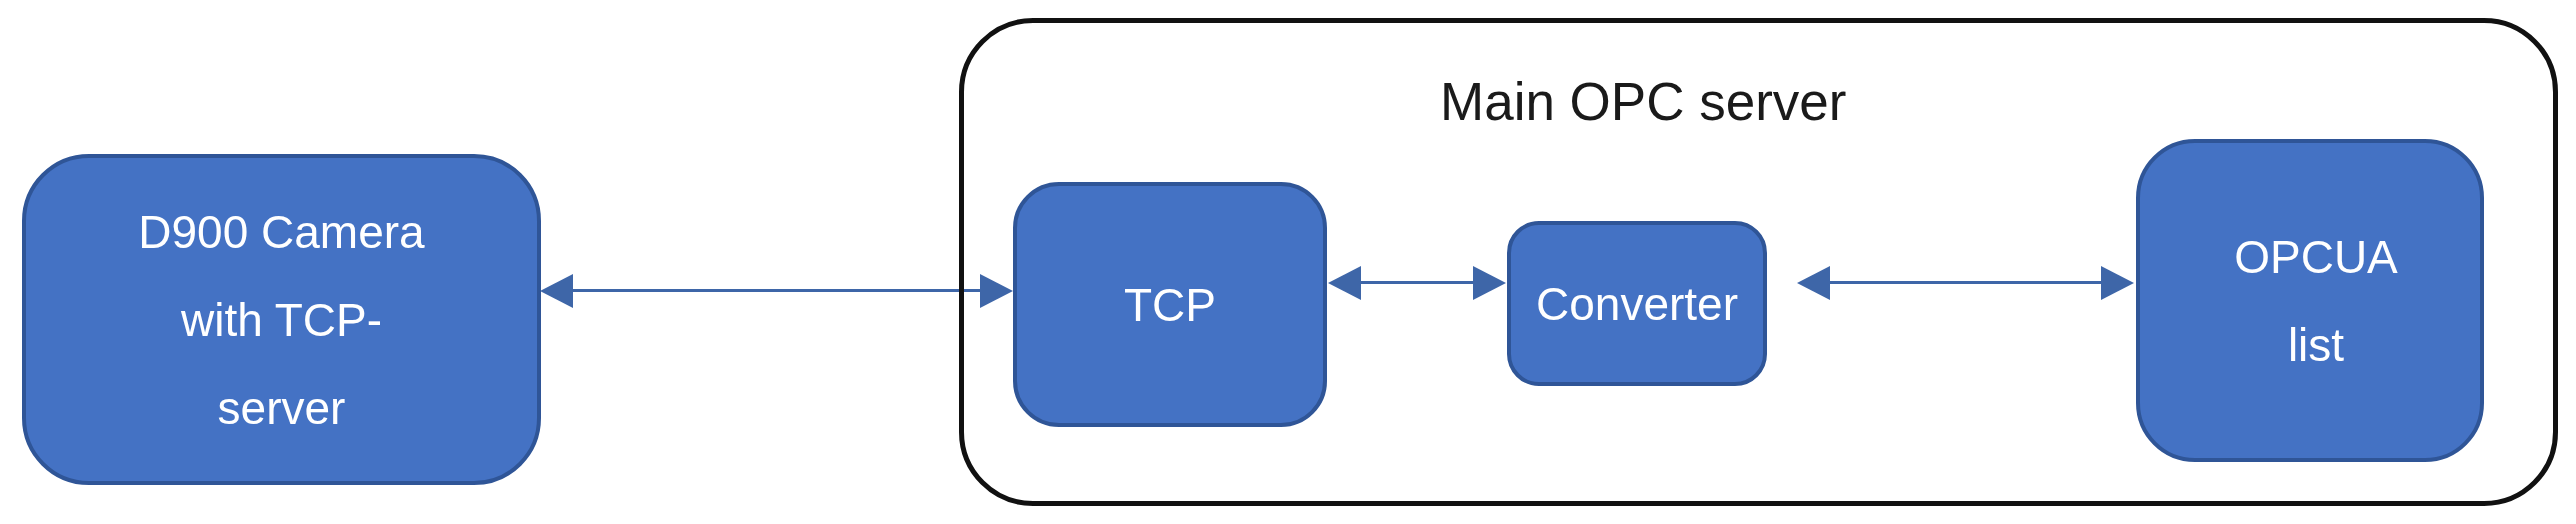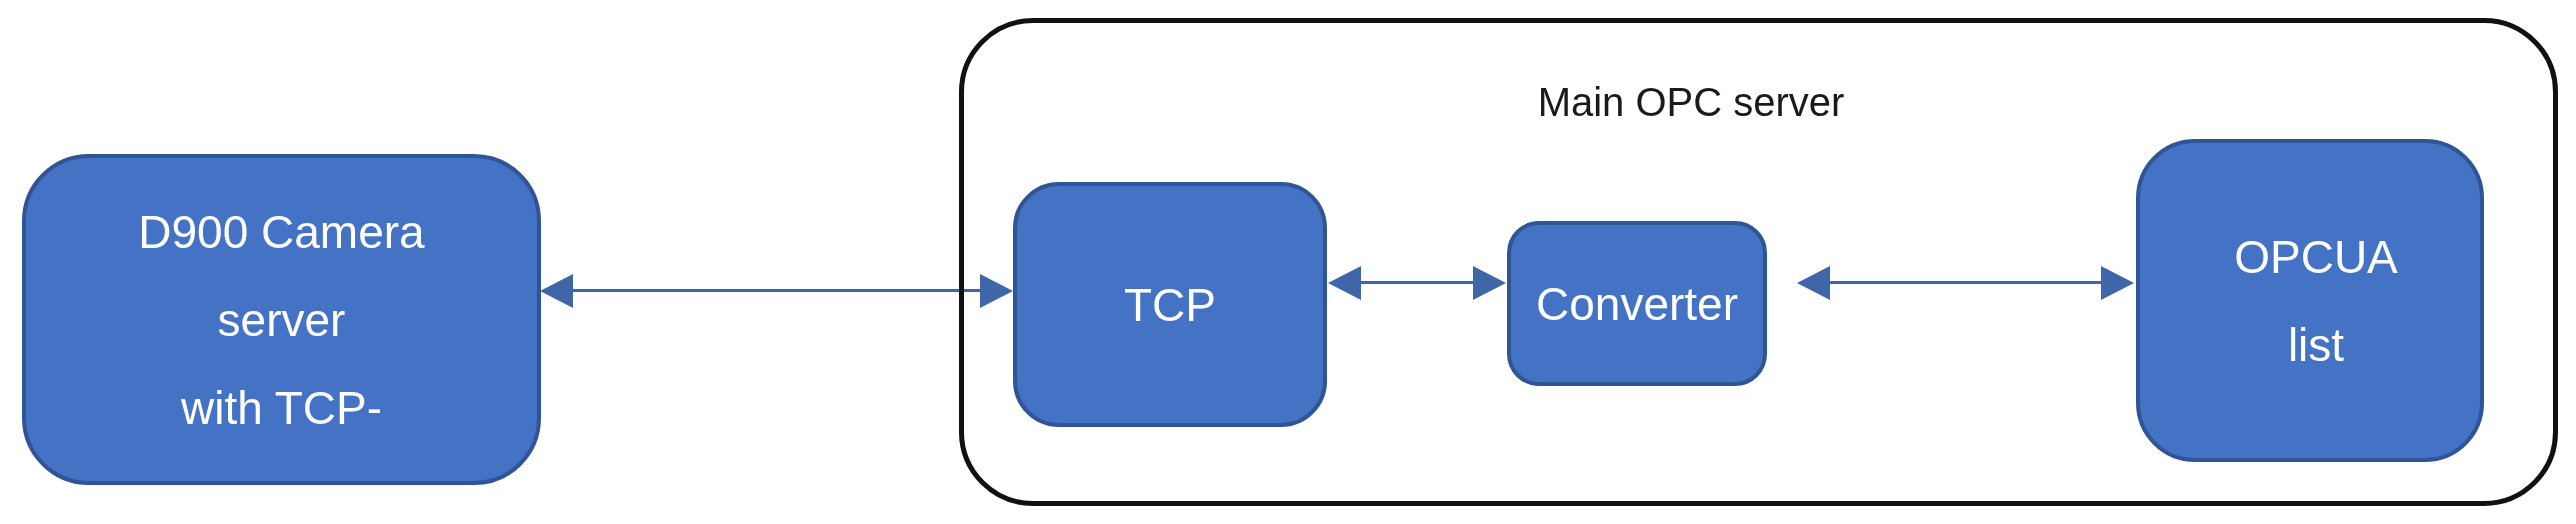--- a/index.html
+++ b/index.html
@@ -55,22 +55,22 @@
     border: 5.9px solid var(--container-border);
     border-radius: 74px;
     background: transparent;
     z-index: 2;
   }
   .opc-label {
     position: absolute;
     left: 1440px;
     top: 72px;
     width: 502px;
-    text-align: center;
-    font-size: 40px;
+    text-align: left;
+    font-size: 53px;
     line-height: 60px;
     color: var(--label-text);
     z-index: 2;
     white-space: nowrap;
   }
 
   
   .arrow {
     position: absolute;
     display: flex;
@@ -100,22 +100,22 @@
   }
   .line { display: block; }
 </style>
 </head>
 <body>
 
 <div class="canvas">
 
   <div class="node node-camera">
     <span class="line">D900 Camera</span>
+    <span class="line">with TCP-</span>
     <span class="line">server</span>
-    <span class="line">with TCP-</span>
   </div>
 
   <div class="opc-container"></div>
   <div class="opc-label">Main OPC server</div>
 
   <div class="node node-tcp">
     <span class="line">TCP</span>
   </div>
 
   <div class="node node-converter">

